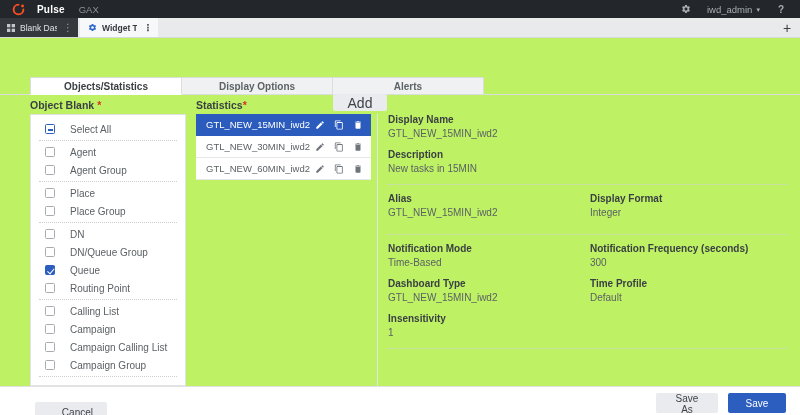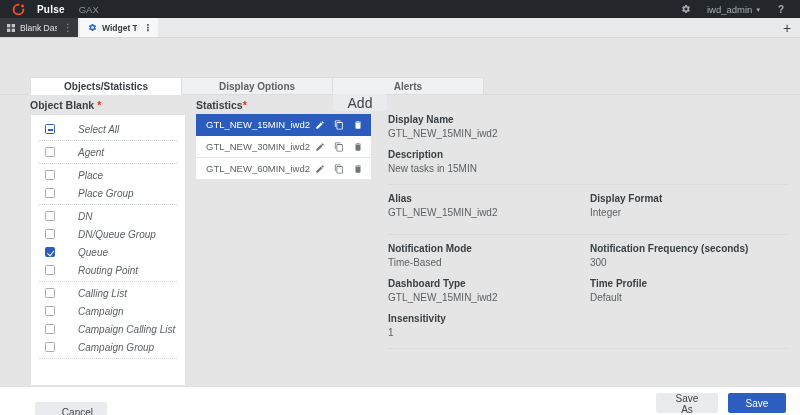--- a/index.html
+++ b/index.html
@@ -1,16 +1,16 @@
 <!DOCTYPE html>
 <html><head>
 <meta charset="utf-8">
 <style>
   html,body{margin:0;padding:0;background:#fff;}
-  #app{position:relative;width:800px;height:415px;overflow:hidden;background:#e5e5e5;
+  #app{position:relative;width:800px;height:415px;overflow:hidden;background:#bef264;
        font-family:"Liberation Sans","DejaVu Sans",sans-serif;-webkit-font-smoothing:antialiased;}
   svg{display:block;}
 
   
   .header{position:absolute;top:0;left:0;right:0;height:18px;background:#23272b;
           display:flex;align-items:center;padding:0 10px;box-sizing:border-box;}
   .logo{margin:0 12px 0 2px;}
   .brand{font-size:10px;font-weight:bold;color:#fff;letter-spacing:.2px;}
   .nav-gax{margin-left:14px;font-size:9.5px;color:#8d9398;}
   .hdr-spacer{flex:1;}
@@ -51,22 +51,22 @@
   
   .col-head{position:absolute;top:99px;font-size:10.5px;font-weight:bold;color:#3b4044;}
   .req{color:#d93025;font-weight:bold;}
   .req-spaced{margin-left:3px;}
   .add-btn{position:absolute;top:94px;left:333px;width:54px;height:17px;border:none;border-radius:2px;
            background:#e9ebee;color:#3f4449;font-size:14px;font-family:inherit;cursor:pointer;}
 
   
   .obj-panel{position:absolute;left:30px;top:114px;width:156px;height:272px;border:1px solid #e0e2e3;
              box-sizing:border-box;background:#fff;padding-top:5px;overflow:hidden;}
-  .obj-row{height:18px;display:flex;align-items:center;padding-left:14px;gap:23px;
-           font-size:10px;color:#5b6165;cursor:pointer;font-style:italic;}
+  .obj-row{height:18px;display:flex;align-items:center;padding-left:14px;gap:15px;
+           font-size:10px;color:#5b6165;cursor:pointer;}
   .cb{width:10px;height:10px;border:1px solid #a6acb1;border-radius:1.5px;background:#fff;
       position:relative;flex:none;box-sizing:border-box;}
   .obj-row[data-state="checked"] .cb{background:#2c5ec0;border-color:#2c5ec0;}
   .obj-row[data-state="checked"] .cb::after{content:"";position:absolute;left:2.5px;top:0.5px;width:3px;height:5.5px;
       border:solid #fff;border-width:0 1.5px 1.5px 0;transform:rotate(40deg);}
   .obj-row[data-state="indeterminate"] .cb{border-color:#2c5ec0;}
   .obj-row[data-state="indeterminate"] .cb::after{content:"";position:absolute;left:1.5px;right:1.5px;top:3.5px;
       height:2px;background:#2c5ec0;}
   .obj-div{border:none;border-top:1px dotted #ccd0d3;margin:2px 8px;}
 
@@ -188,20 +188,24 @@
   <div class="obj-panel">
     <div class="obj-row" data-state="indeterminate">
       <span class="cb"></span>
         <span>Select All</span>
     </div>
     <hr class="obj-div">
     <div class="obj-row" data-state="unchecked">
       <span class="cb"></span>
         <span>Agent</span>
     </div>
+    <div class="obj-row" data-state="unchecked">
+      <span class="cb"></span>
+        <span>Agent Group</span>
+    </div>
     <hr class="obj-div">
     <div class="obj-row" data-state="unchecked">
       <span class="cb"></span>
         <span>Place</span>
     </div>
     <div class="obj-row" data-state="unchecked">
       <span class="cb"></span>
         <span>Place Group</span>
     </div>
     <hr class="obj-div">

